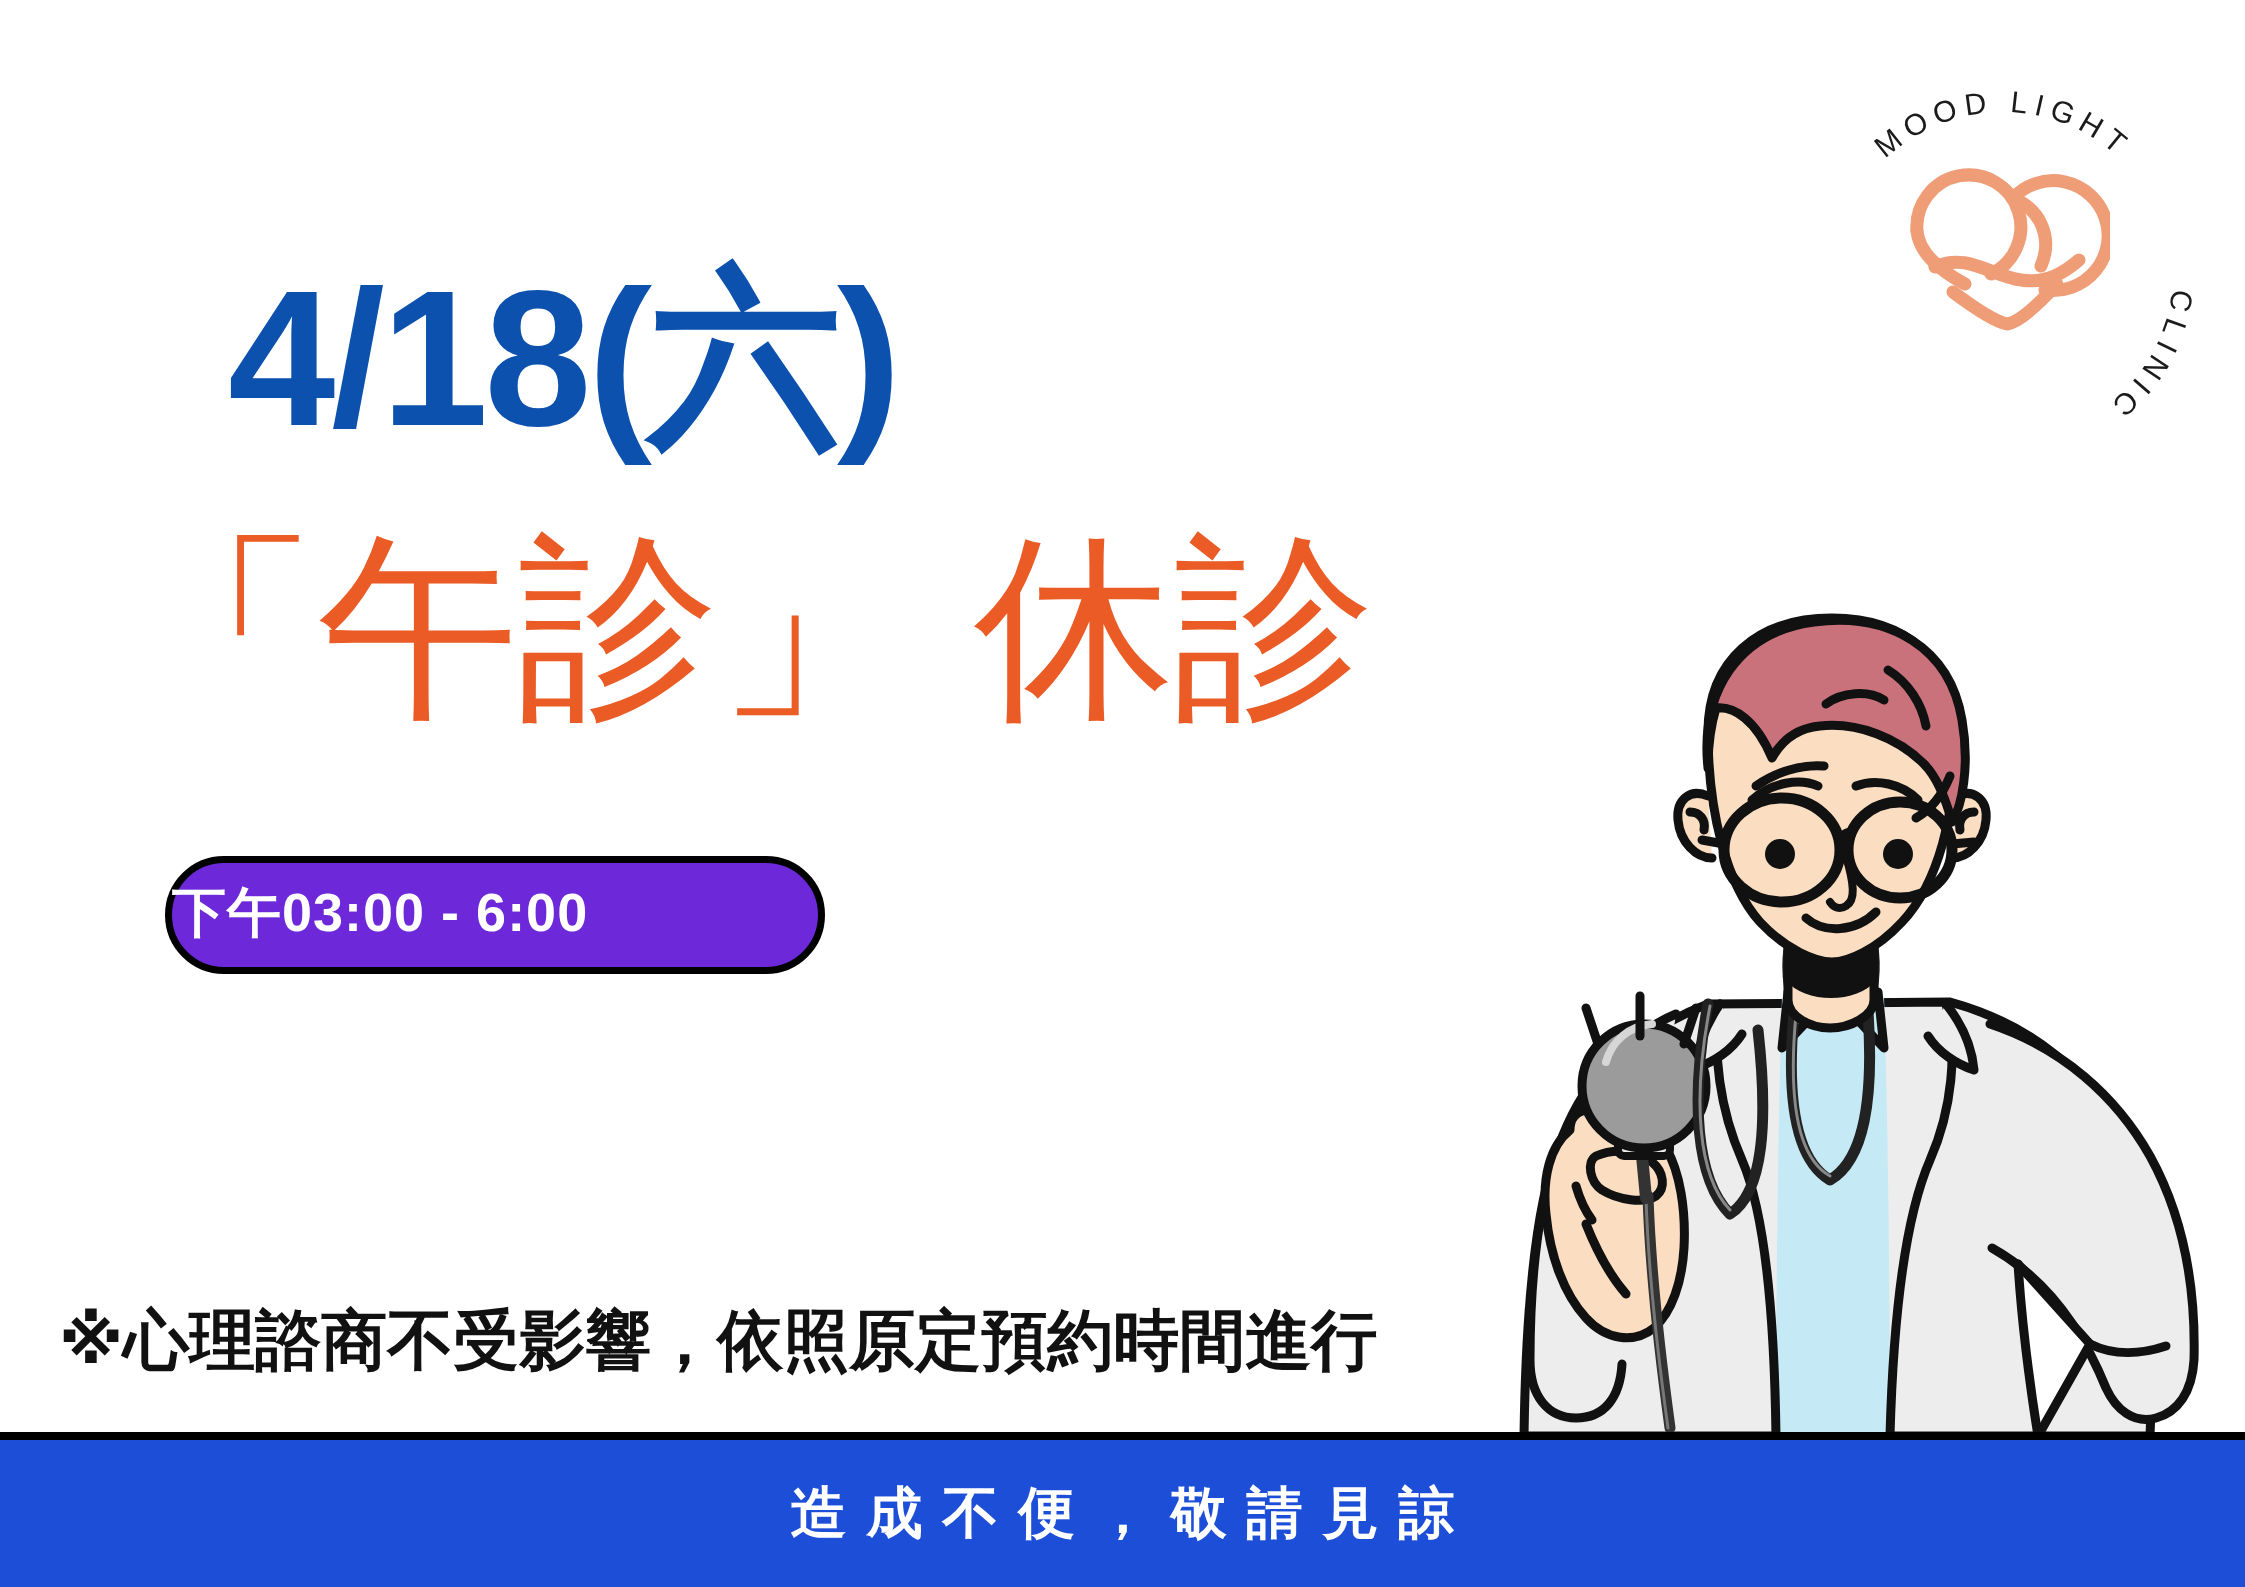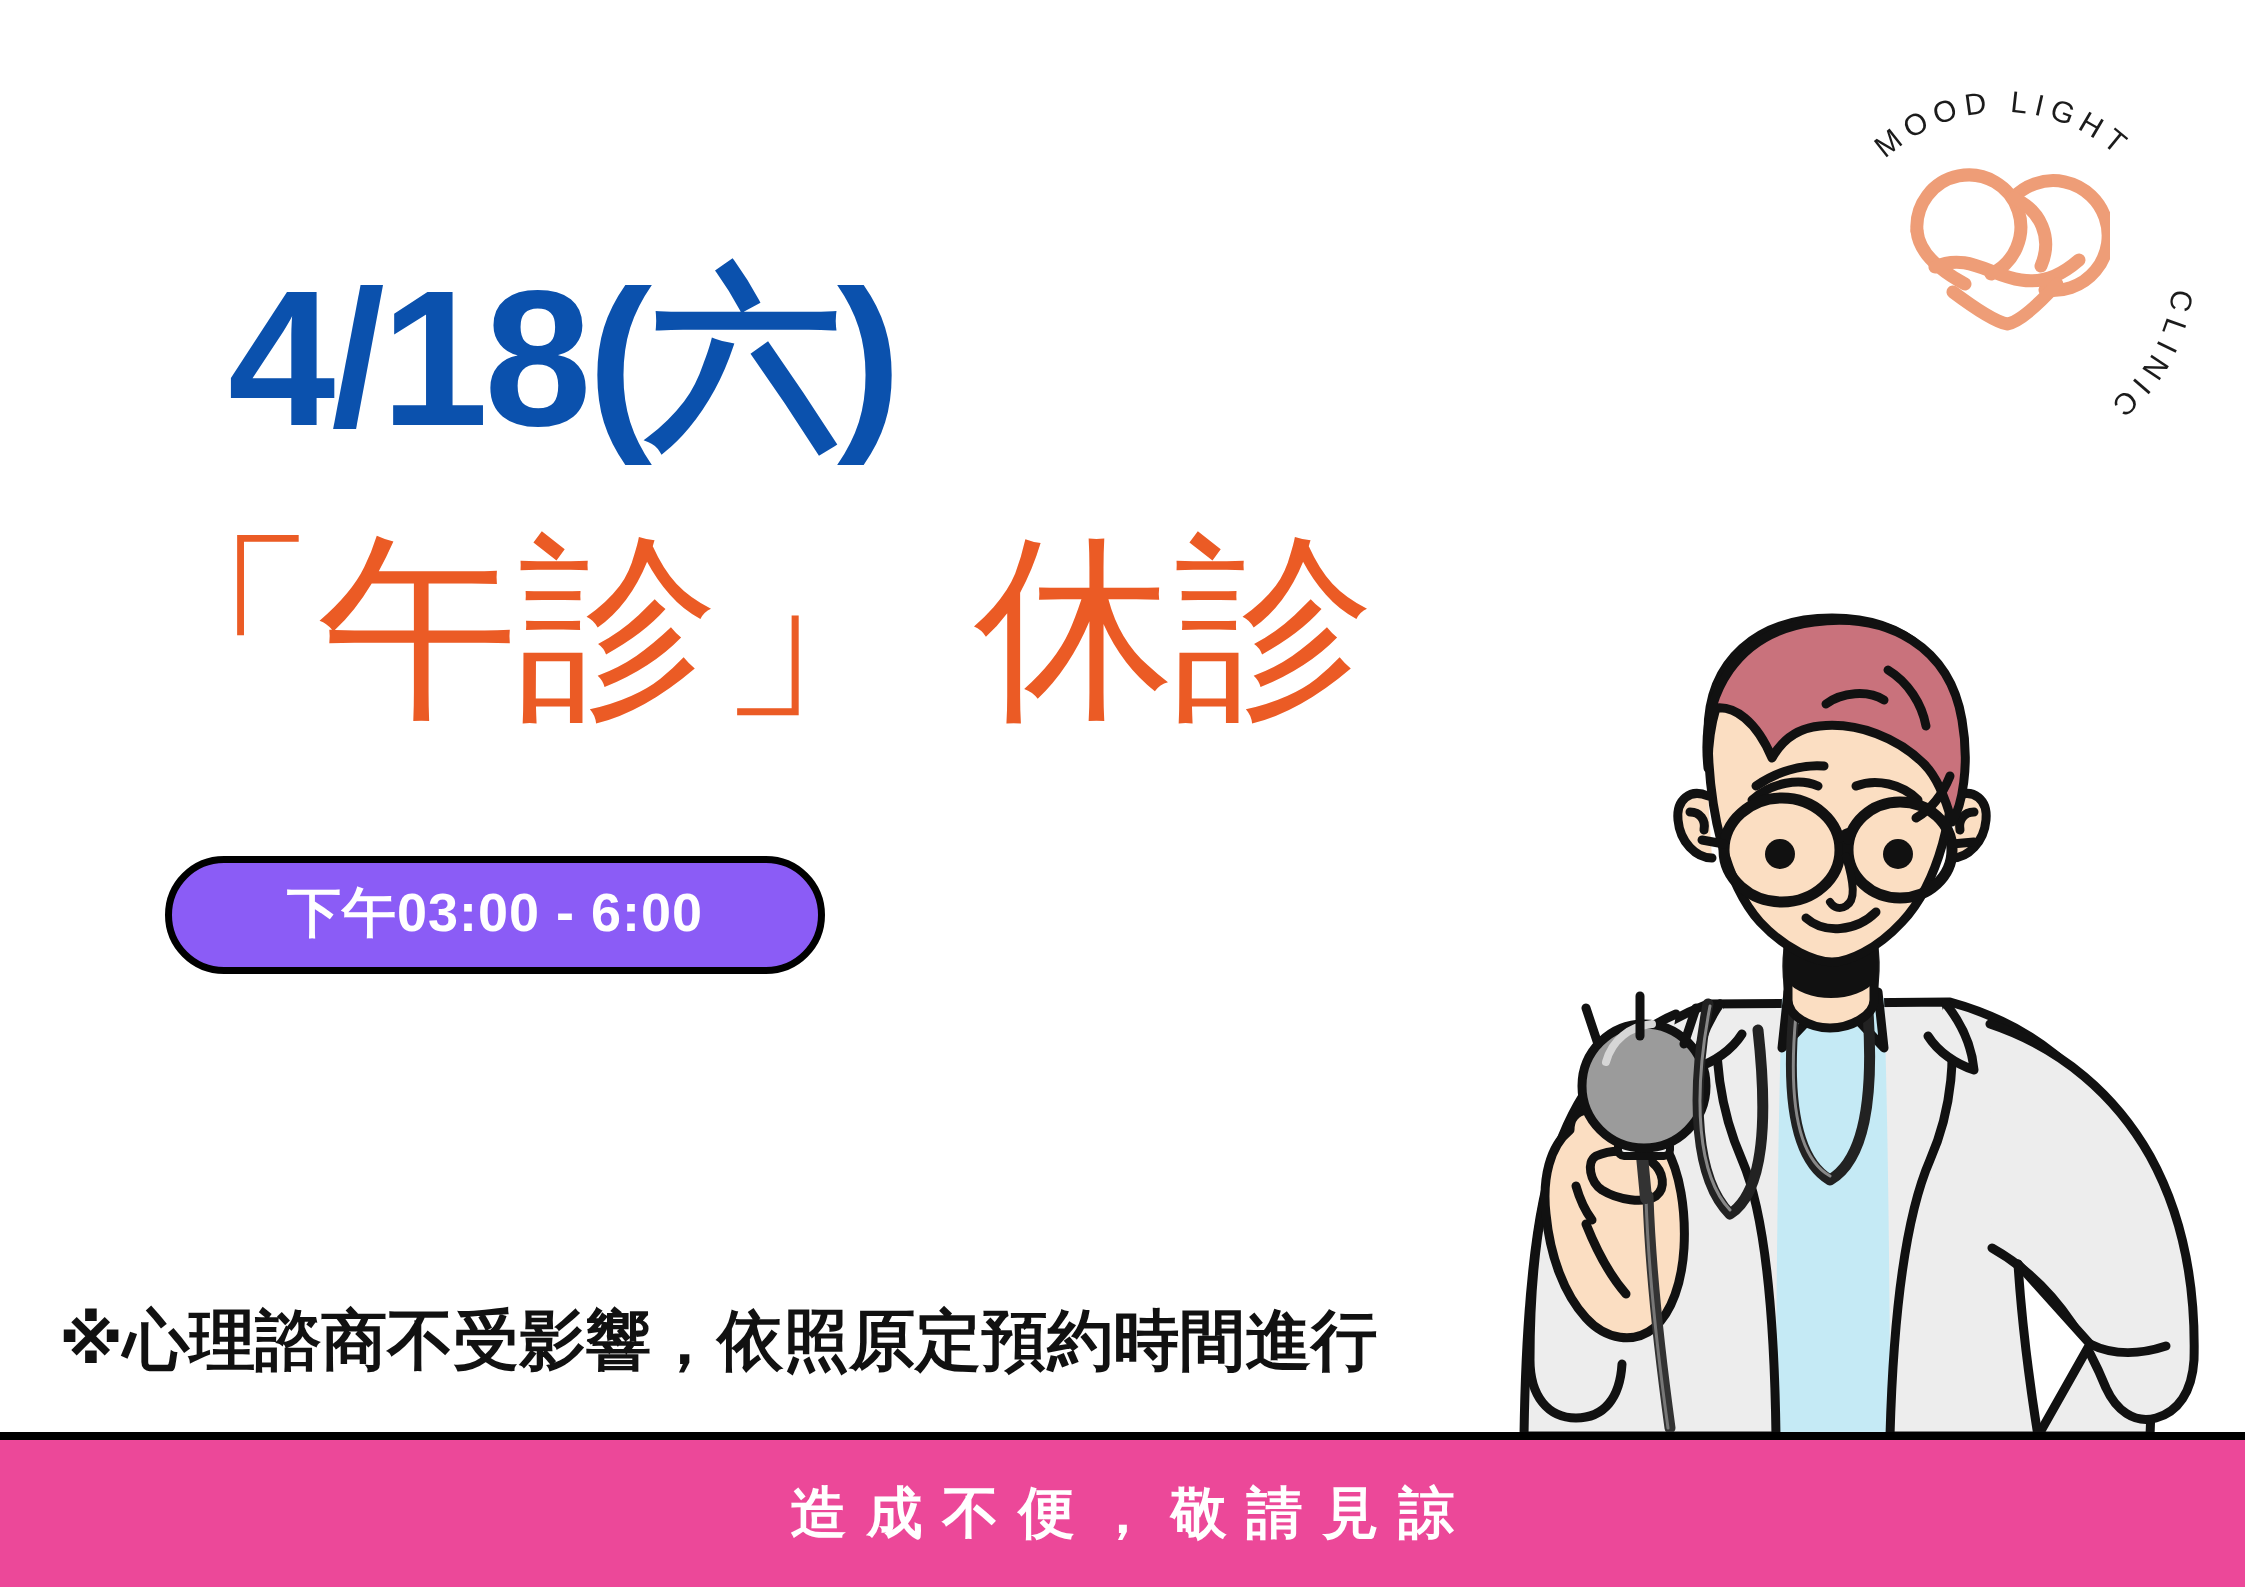--- a/index.html
+++ b/index.html
@@ -64,25 +64,25 @@
     white-space:nowrap;
     letter-spacing:0px;
   }
   .headline .gap{display:inline-block;width:56px;}
 
   
   .time-pill{
     position:absolute;
     left:165px;top:856px;
     width:660px;height:118px;
-    background:#8b5cf6;
+    background:#6d28d9;
     border:7px solid #000000;
     border-radius:62px;
     box-sizing:border-box;
-    display:flex;align-items:center;justify-content:center;
+    display:flex;align-items:center;justify-content:flex-start;
   }
   .time-pill-label{
     color:#ffffff;
     font-size:54px;
     font-weight:bold;
     letter-spacing:1px;
     white-space:nowrap;
     transform:translateY(-2px);
   }
 
@@ -95,21 +95,21 @@
     color:#111111;
     white-space:nowrap;
     letter-spacing:0px;
   }
 
   
   .banner{
     position:absolute;
     left:0;top:1432px;
     width:2245px;height:155px;
-    background:#ec4899;
+    background:#1d4ed8;
     border-top:8px solid #000000;
     box-sizing:border-box;
     display:flex;align-items:center;justify-content:center;
   }
   .banner-text{
     color:#ffffff;
     font-size:56px;
     font-weight:bold;
     letter-spacing:20px;
     text-indent:20px;

